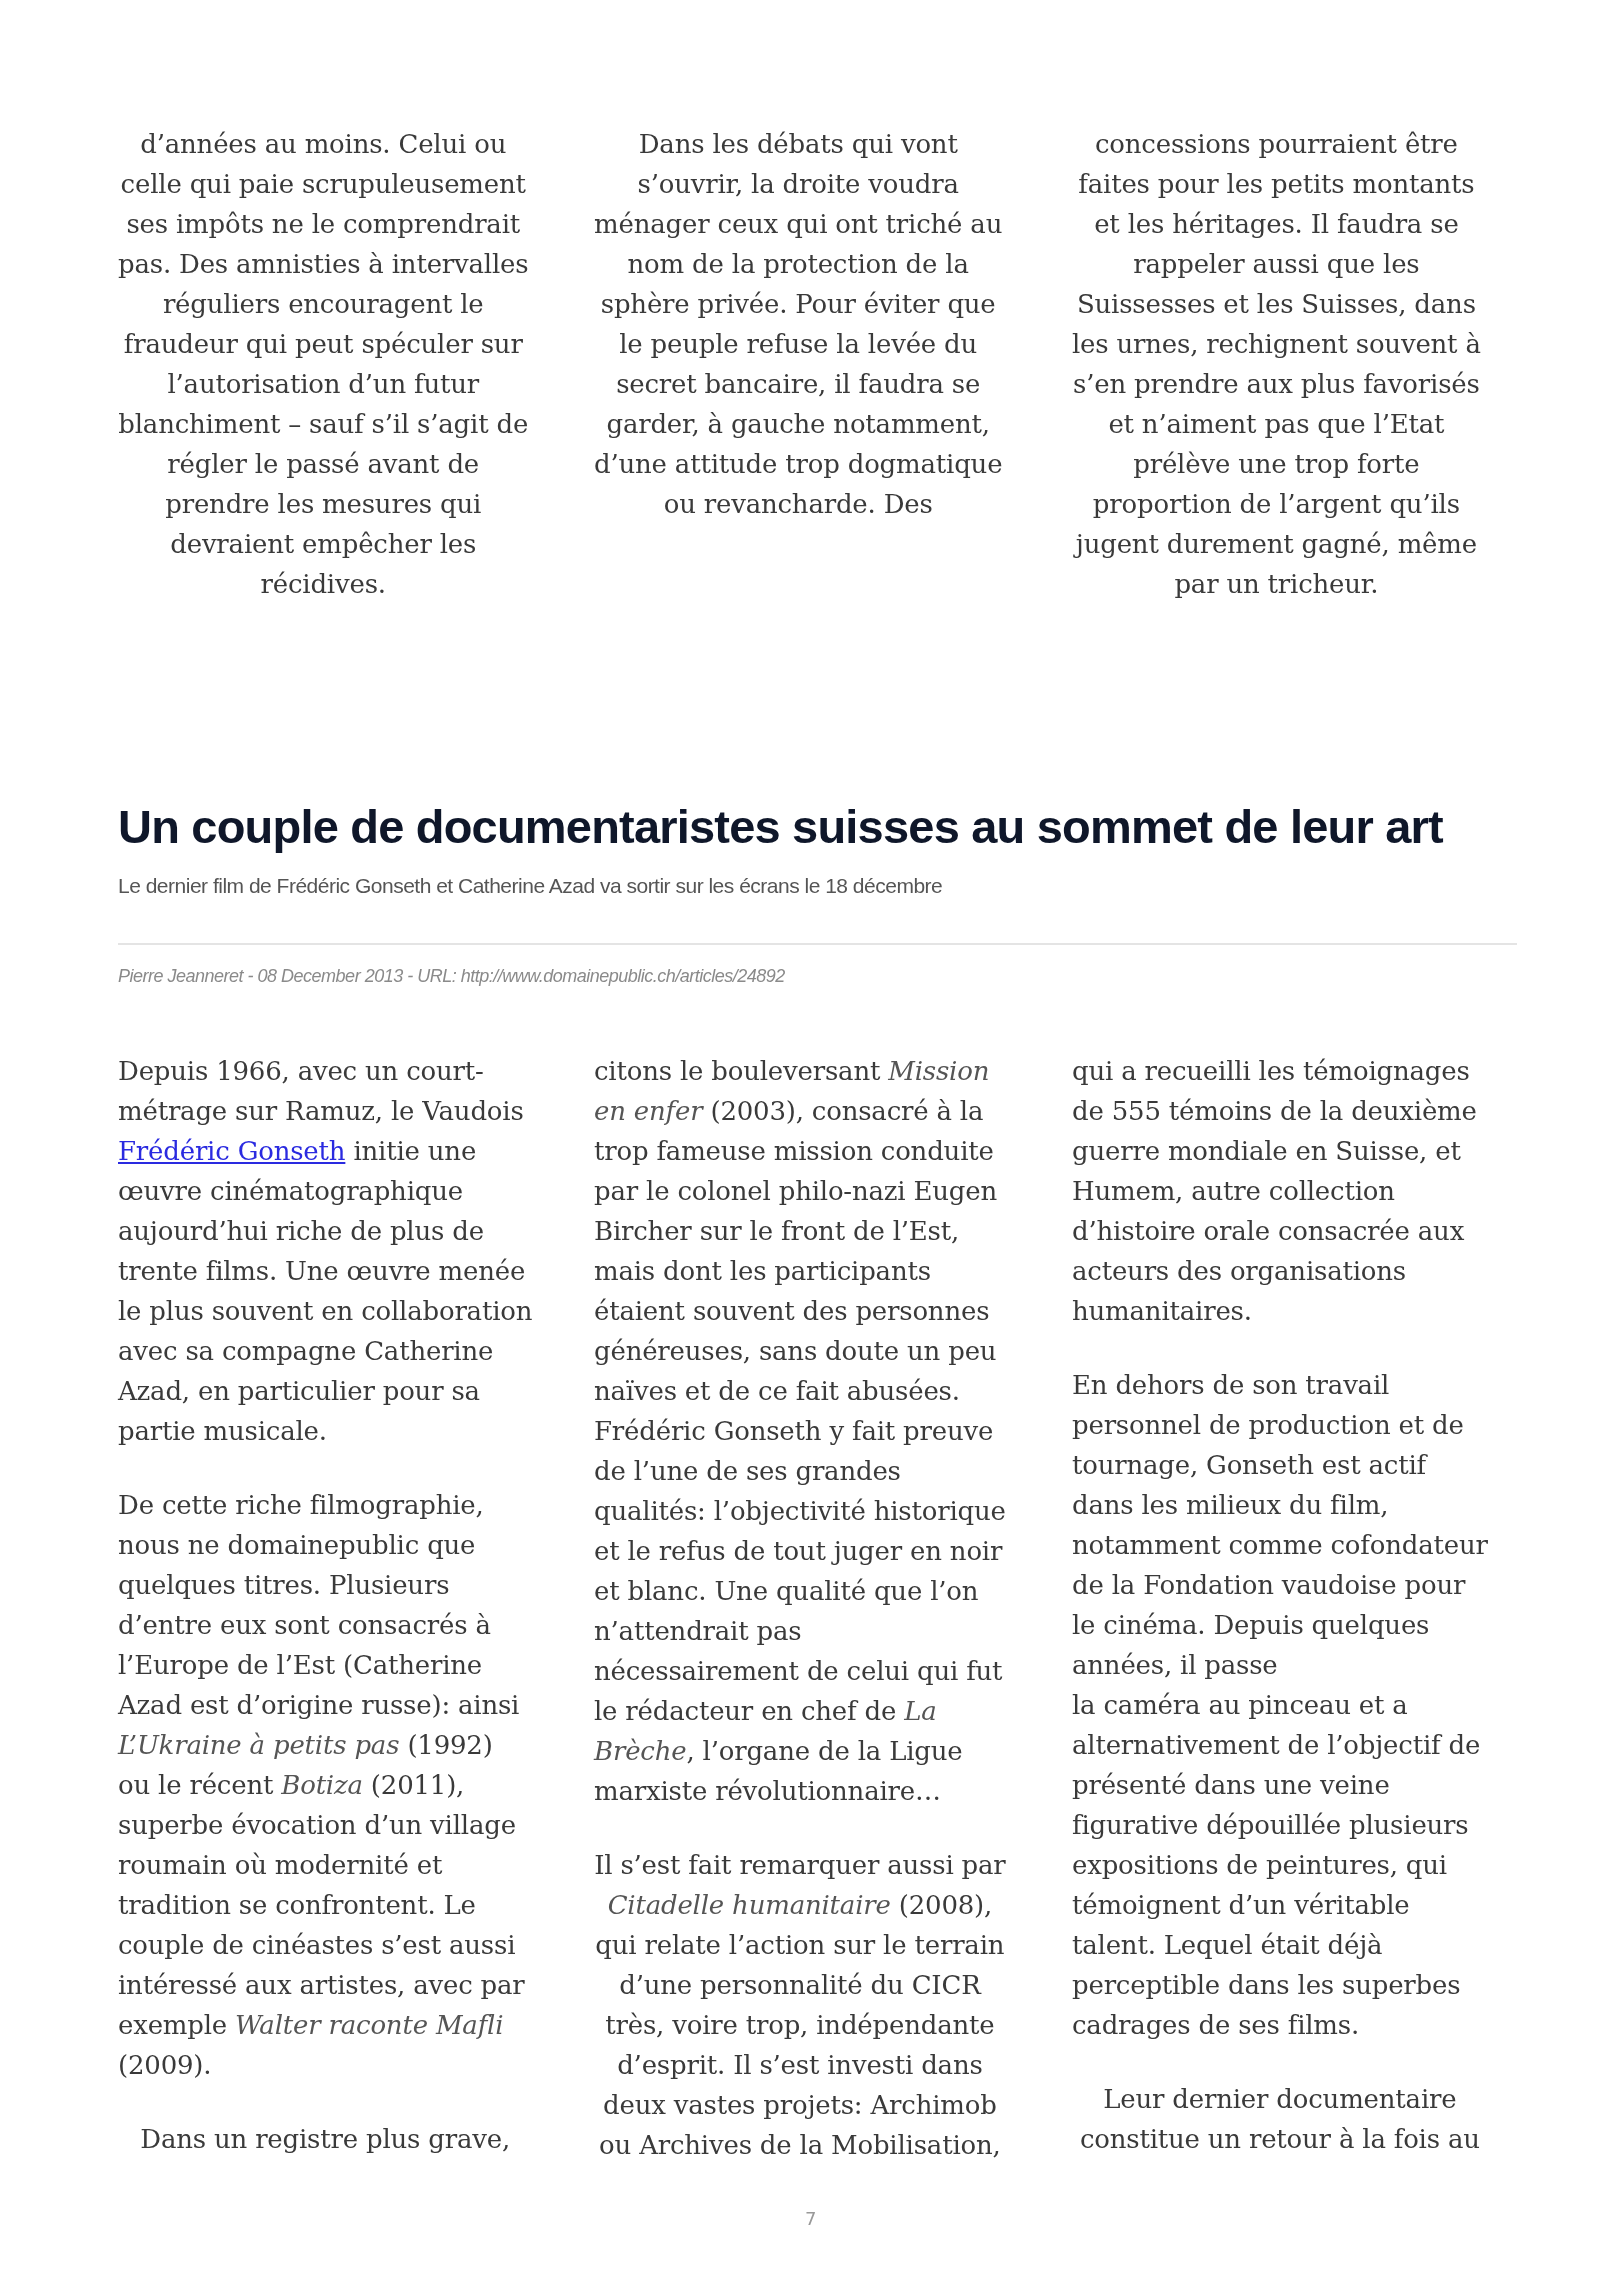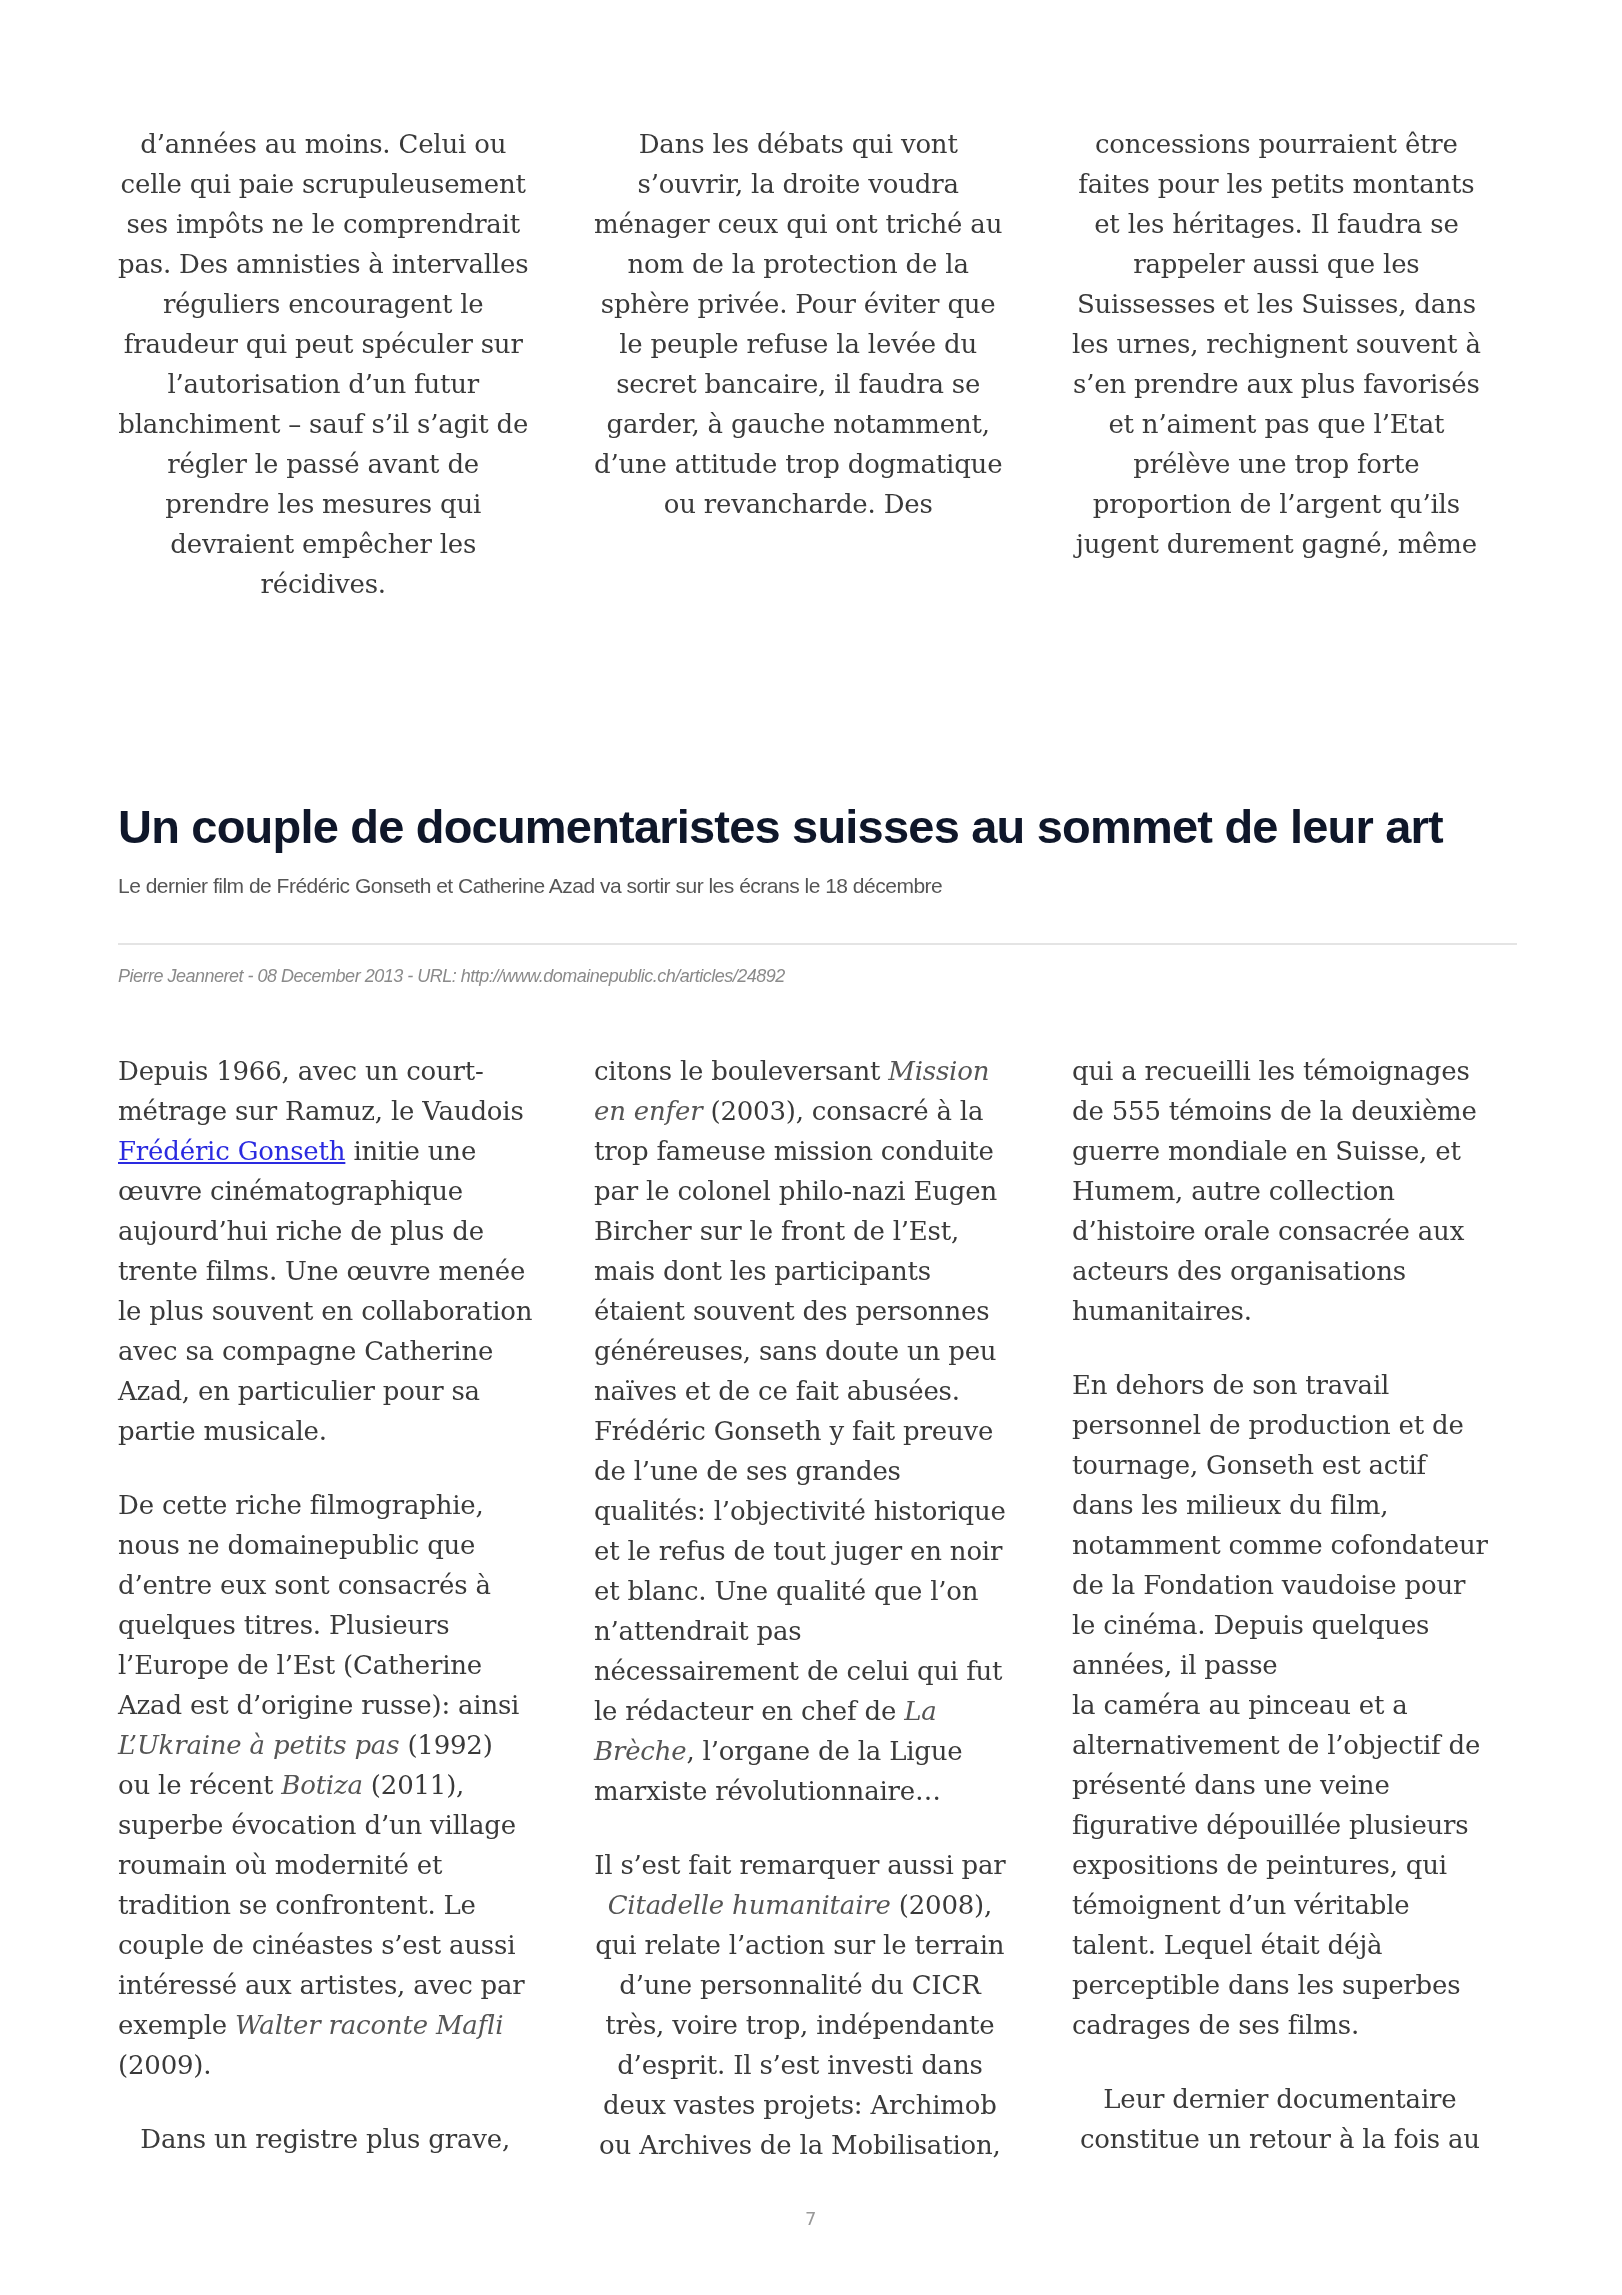--- a/index.html
+++ b/index.html
@@ -89,20 +89,21 @@
     <span class="line">faites pour les petits montants</span>
     <span class="line">et les héritages. Il faudra se</span>
     <span class="line">rappeler aussi que les</span>
     <span class="line">Suissesses et les Suisses, dans</span>
     <span class="line">les urnes, rechignent souvent à</span>
     <span class="line">s’en prendre aux plus favorisés</span>
     <span class="line">et n’aiment pas que l’Etat</span>
     <span class="line">prélève une trop forte</span>
     <span class="line">proportion de l’argent qu’ils</span>
     <span class="line">jugent durement gagné, même</span>
+    <span class="line">par un tricheur.</span>
   </p>
 </div>
 
 <h1 class="title" style="margin:0;">Un couple de documentaristes suisses au sommet de leur art</h1>
 <div class="subtitle">Le dernier film de Frédéric Gonseth et Catherine Azad va sortir sur les écrans le 18 décembre</div>
 <div class="divider"></div>
 <div class="meta">Pierre Jeanneret - 08 December 2013 - URL: http://www.domainepublic.ch/articles/24892</div>
 
 <div class="col c1 bottom">
   <p>
@@ -113,22 +114,22 @@
     <span class="line">aujourd’hui riche de plus de</span>
     <span class="line">trente films. Une œuvre menée</span>
     <span class="line">le plus souvent en collaboration</span>
     <span class="line">avec sa compagne Catherine</span>
     <span class="line">Azad, en particulier pour sa</span>
     <span class="line">partie musicale.</span>
   </p>
   <p>
     <span class="line">De cette riche filmographie,</span>
     <span class="line">nous ne domainepublic que</span>
+    <span class="line">quelques titres. Plusieurs</span>
     <span class="line">d’entre eux sont consacrés à</span>
-    <span class="line">quelques titres. Plusieurs</span>
     <span class="line">l’Europe de l’Est (Catherine</span>
     <span class="line">Azad est d’origine russe): ainsi</span>
     <span class="line"><em>L’Ukraine à petits pas</em><span> (1992)</span></span>
     <span class="line"><span>ou le récent </span><em>Botiza</em><span> (2011),</span></span>
     <span class="line">superbe évocation d’un village</span>
     <span class="line">roumain où modernité et</span>
     <span class="line">tradition se confrontent. Le</span>
     <span class="line">couple de cinéastes s’est aussi</span>
     <span class="line">intéressé aux artistes, avec par</span>
     <span class="line"><span>exemple </span><em>Walter raconte Mafli</em></span>

